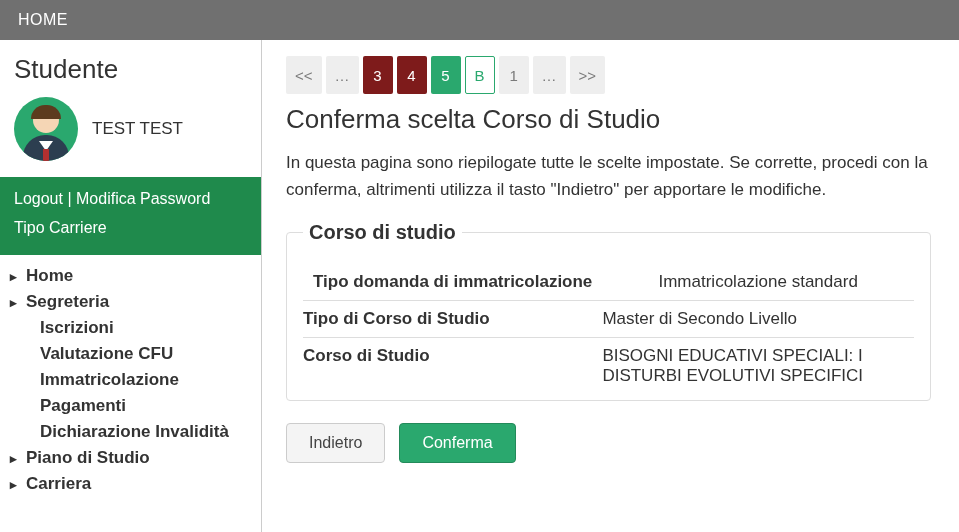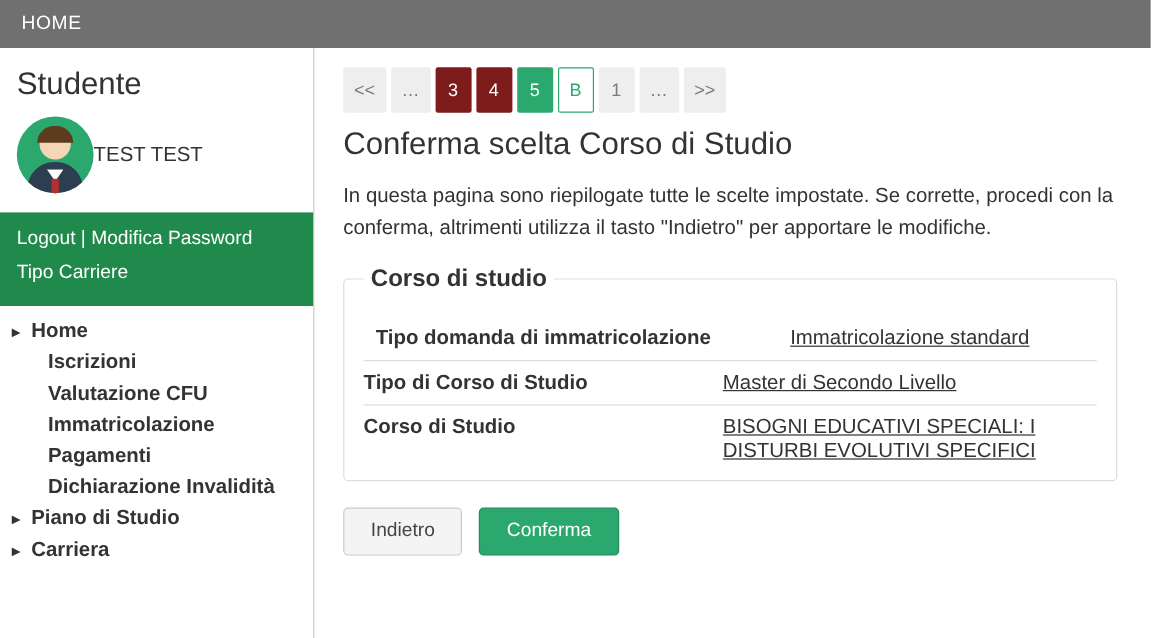--- a/index.html
+++ b/index.html
@@ -35,20 +35,21 @@
 }
 .sidebar h2 {
   font-weight: 400;
   font-size: 26px;
   color: #333;
   padding: 14px 14px 4px 14px;
 }
 .user-block {
   display: flex;
   align-items: center;
+  gap: 14px;
   padding: 8px 14px 16px 14px;
 }
 .avatar {
   width: 64px;
   height: 64px;
   border-radius: 50%;
   background: #2aa86e;
   position: relative;
   overflow: hidden;
 }
@@ -186,21 +187,20 @@
 .row .label {
   width: 49%;
   font-weight: 600;
   font-size: 17px;
   color: #333;
 }
 .row .value {
   width: 51%;
   font-size: 17px;
   color: #333;
-  text-decoration: underline;
 }
 .actions {
   display: flex;
   gap: 14px;
 }
 button {
   font-family: inherit;
   font-size: 16px;
   padding: 10px 22px;
   border-radius: 4px;
@@ -238,20 +238,21 @@
       <div class="user-name">TEST TEST</div>
     </div>
     <div class="account-bar">
       <a href="#">Logout</a>
       <span> | </span>
       <a href="#">Modifica Password</a><br>
       <a href="#">Tipo Carriere</a>
     </div>
     <ul class="nav">
       <li class="parent">Home</li>
+      <li class="parent">Segreteria</li>
       <li class="child">Iscrizioni</li>
       <li class="child">Valutazione CFU</li>
       <li class="child">Immatricolazione</li>
       <li class="child">Pagamenti</li>
       <li class="child">Dichiarazione Invalidità</li>
       <li class="parent">Piano di Studio</li>
       <li class="parent">Carriera</li>
     </ul>
   </aside>
 

